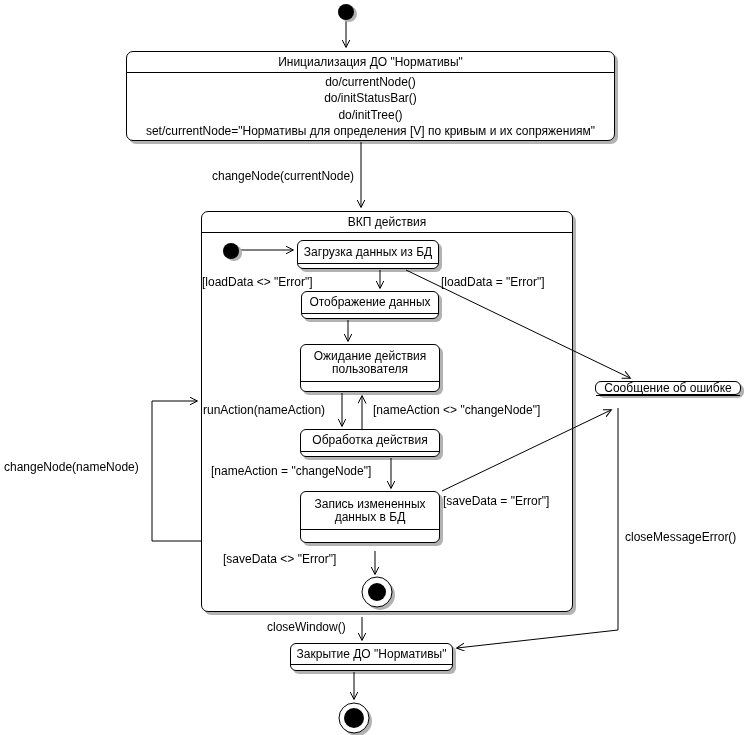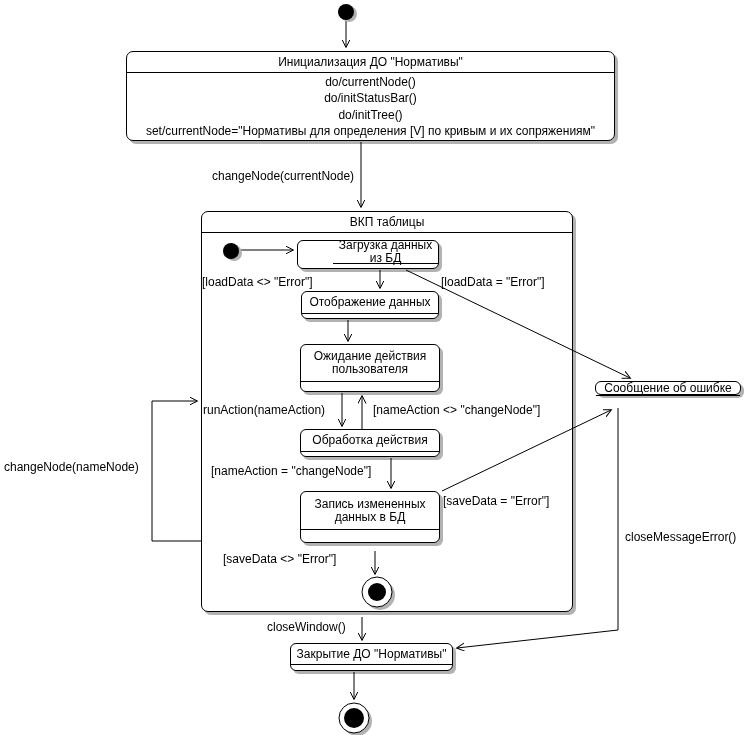--- a/index.html
+++ b/index.html
@@ -23,35 +23,35 @@
   .init-line{line-height:16px;white-space:nowrap;}
   .lbl{position:absolute;white-space:nowrap;line-height:13px;}
   svg.overlay{position:absolute;left:0;top:0;pointer-events:none;}
 </style>
 </head>
 <body>
 
 <div id="canvas">
 
   <div class="state" style="left:201px;top:211px;width:372px;height:401px;">
-    <div class="state-title" style="height:21px;">ВКП таблицы</div>
+    <div class="state-title" style="height:21px;">ВКП действия</div>
     <div class="state-body"></div>
   </div>
 
   <div class="state" style="left:126px;top:51px;width:489px;height:90px;">
     <div class="state-title" style="height:21px;">Инициализация ДО "Нормативы"</div>
     <div class="state-body init-body">
       <div class="init-line">do/currentNode()</div>
       <div class="init-line">do/initStatusBar()</div>
       <div class="init-line">do/initTree()</div>
       <div class="init-line">set/currentNode="Нормативы для определения [V] по кривым и их сопряжениям"</div>
     </div>
   </div>
 
-  <div class="state" style="left:297px;top:240px;width:142px;height:29px;border-radius:6px;padding-left:35px;">
+  <div class="state" style="left:297px;top:240px;width:142px;height:29px;border-radius:6px;">
     <div class="state-title" style="height:23px;">Загрузка данных из БД</div>
     <div class="state-body"></div>
   </div>
 
   <div class="state" style="left:301px;top:291px;width:138px;height:28px;border-radius:6px;">
     <div class="state-title" style="height:22px;">Отображение данных</div>
     <div class="state-body"></div>
   </div>
 
   <div class="state" style="left:300px;top:344px;width:140px;height:48px;border-radius:6px;">

